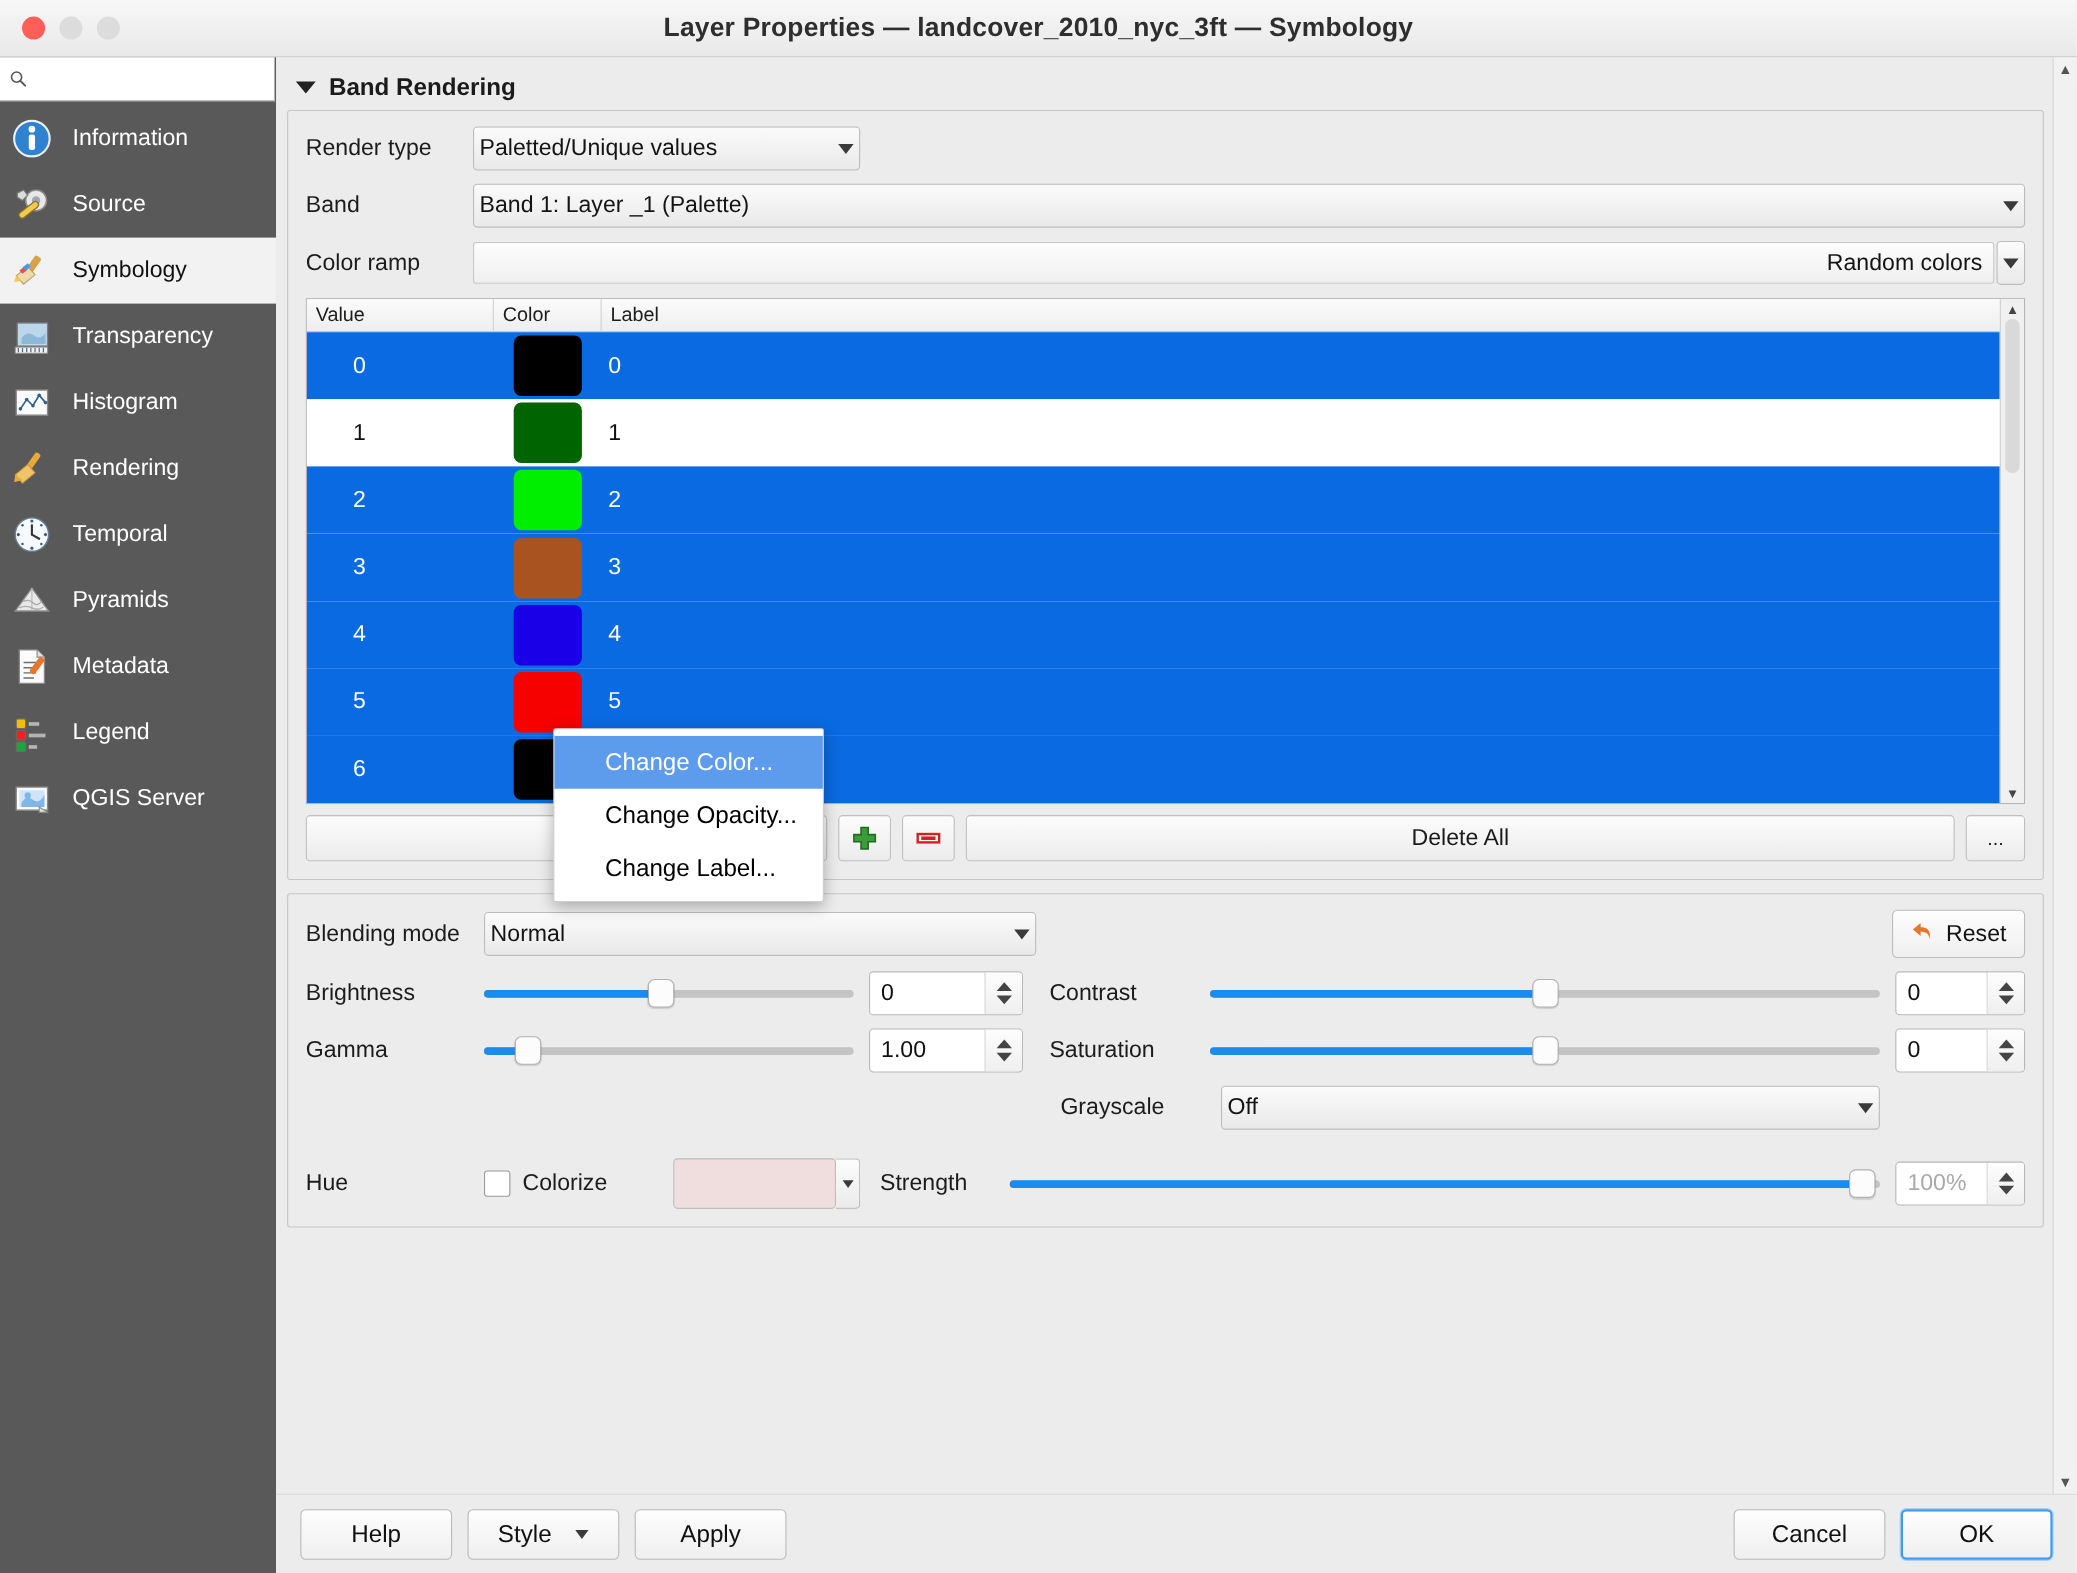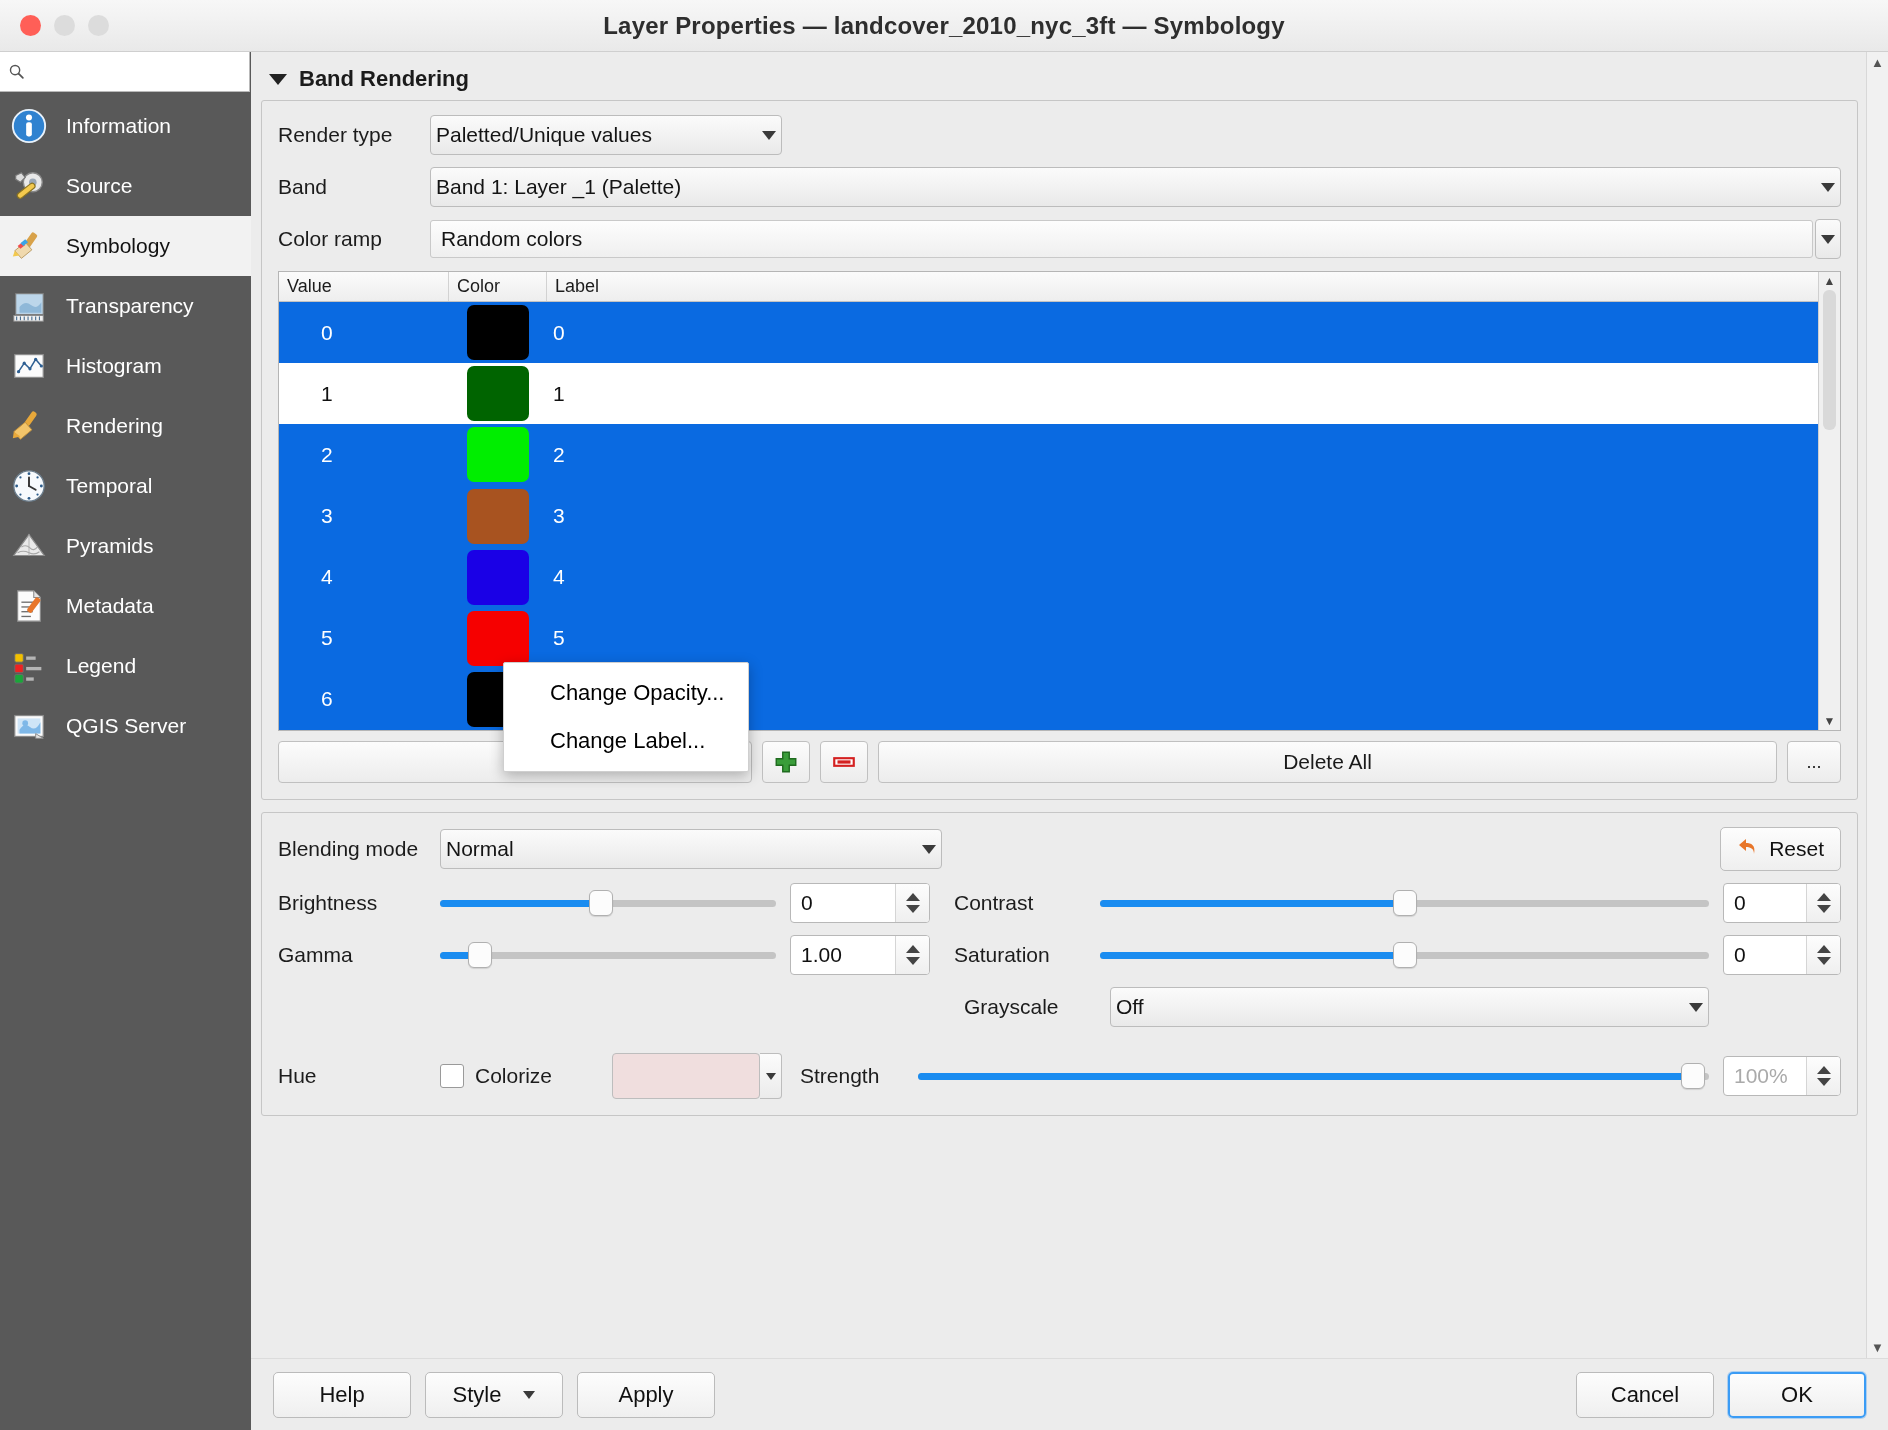--- a/index.html
+++ b/index.html
@@ -430,21 +430,21 @@
             <div class="row">
               <div class="lbl" style="width:152px">Band</div>
               <div class="combo" style="flex:1">
                 <span>Band 1: Layer _1 (Palette)</span>
                 <span class="caret"></span>
               </div>
             </div>
 
             <div class="row">
               <div class="lbl" style="width:152px">Color ramp</div>
-              <div class="flat-field" style="flex:1; justify-content:flex-start">
+              <div class="flat-field" style="flex:1; justify-content:flex-end">
                 <span>Random colors</span>
               </div>
               <div class="combo" style="width:26px; padding:0; justify-content:center; margin-left:2px">
                 <span class="caret" style="margin:0"></span>
               </div>
             </div>
 
             <div class="table-wrap">
               <div class="table-body">
                 <div class="thead">
@@ -645,20 +645,21 @@
                 <span class="arrows">
                   <span class="sp-up"></span>
                   <span class="sp-dn"></span>
                 </span>
               </div>
             </div>
 
           </div>
 
           <div class="ctxmenu" style="left:252px; top:610px">
+            <div class="ctx-item hl">Change Color...</div>
             <div class="ctx-item">Change Opacity...</div>
             <div class="ctx-item">Change Label...</div>
           </div>
 
         </div>
 
         <div class="vscroll">
           <span class="arr">▲</span>
           <span class="thumb"></span>
           <span class="arr">▼</span>

